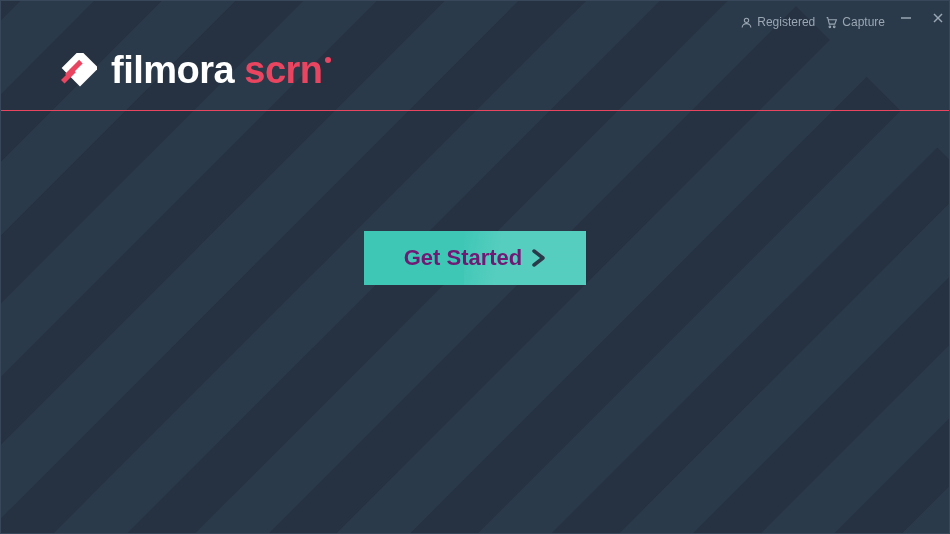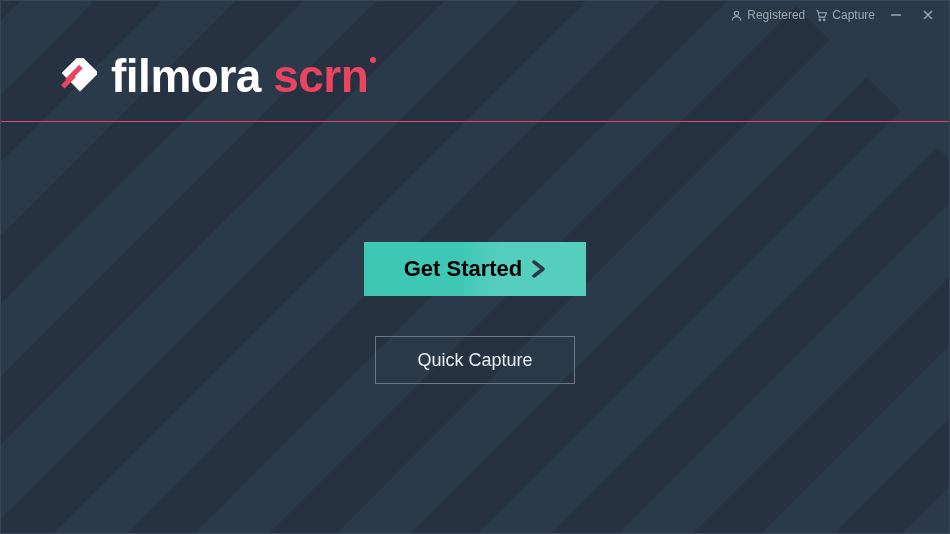--- a/index.html
+++ b/index.html
@@ -26,22 +26,22 @@
       background: #263241;
       height: 48px;
       margin-bottom: 52px;
     }
     .titlebar {
       position: relative;
       z-index: 2;
       height: 28px;
       display: flex;
       justify-content: flex-end;
-      align-items: center;
-      padding: 0 10px;
+      align-items: flex-end;
+      padding: 0 0;
       gap: 10px;
       color: #9aa7b3;
       font-size: 12px;
     }
     .titlebar-item {
       display: flex;
       align-items: center;
       gap: 4px;
       cursor: pointer;
     }
@@ -61,21 +61,21 @@
       display: flex;
       align-items: center;
       gap: 14px;
     }
     .logo-mark {
       width: 36px;
       height: 36px;
       position: relative;
     }
     .brand {
-      font-size: 46px;
+      font-size: 38px;
       font-weight: 700;
       letter-spacing: -0.5px;
     }
     .brand-main { color: #ffffff; }
     .brand-sub  { color: #e94560; }
     .brand-dot {
       display: inline-block;
       width: 6px; height: 6px;
       background: #e94560;
       border-radius: 50%;
@@ -93,21 +93,21 @@
     .content {
       position: relative;
       z-index: 2;
       display: flex;
       flex-direction: column;
       align-items: center;
       padding-top: 120px;
     }
     .get-started {
       background: #3fc7b6;
-      color: #000000;
+      color: #701a75;
       font-size: 22px;
       font-weight: 700;
       padding: 14px 40px;
       border: none;
       cursor: pointer;
       display: flex;
       align-items: center;
       gap: 10px;
       position: relative;
       overflow: hidden;
@@ -212,17 +212,14 @@
 <div class="content">
   <button class="get-started">
     <span class="lbl">Get Started</span>
     <span class="chev">
       <svg width="14" height="18" viewBox="0 0 14 18">
         <path d="M2 2 L11 9 L2 16" fill="none" stroke="#2b3a4a" stroke-width="3.5" stroke-linecap="round" stroke-linejoin="round"></path>
       </svg>
     </span>
   </button>
   <div class="secondary-row">
-    <button class="secondary-btn">
-      <span>Quick Capture</span>
-    </button>
   </div>
 </div>
 
 </body></html>

